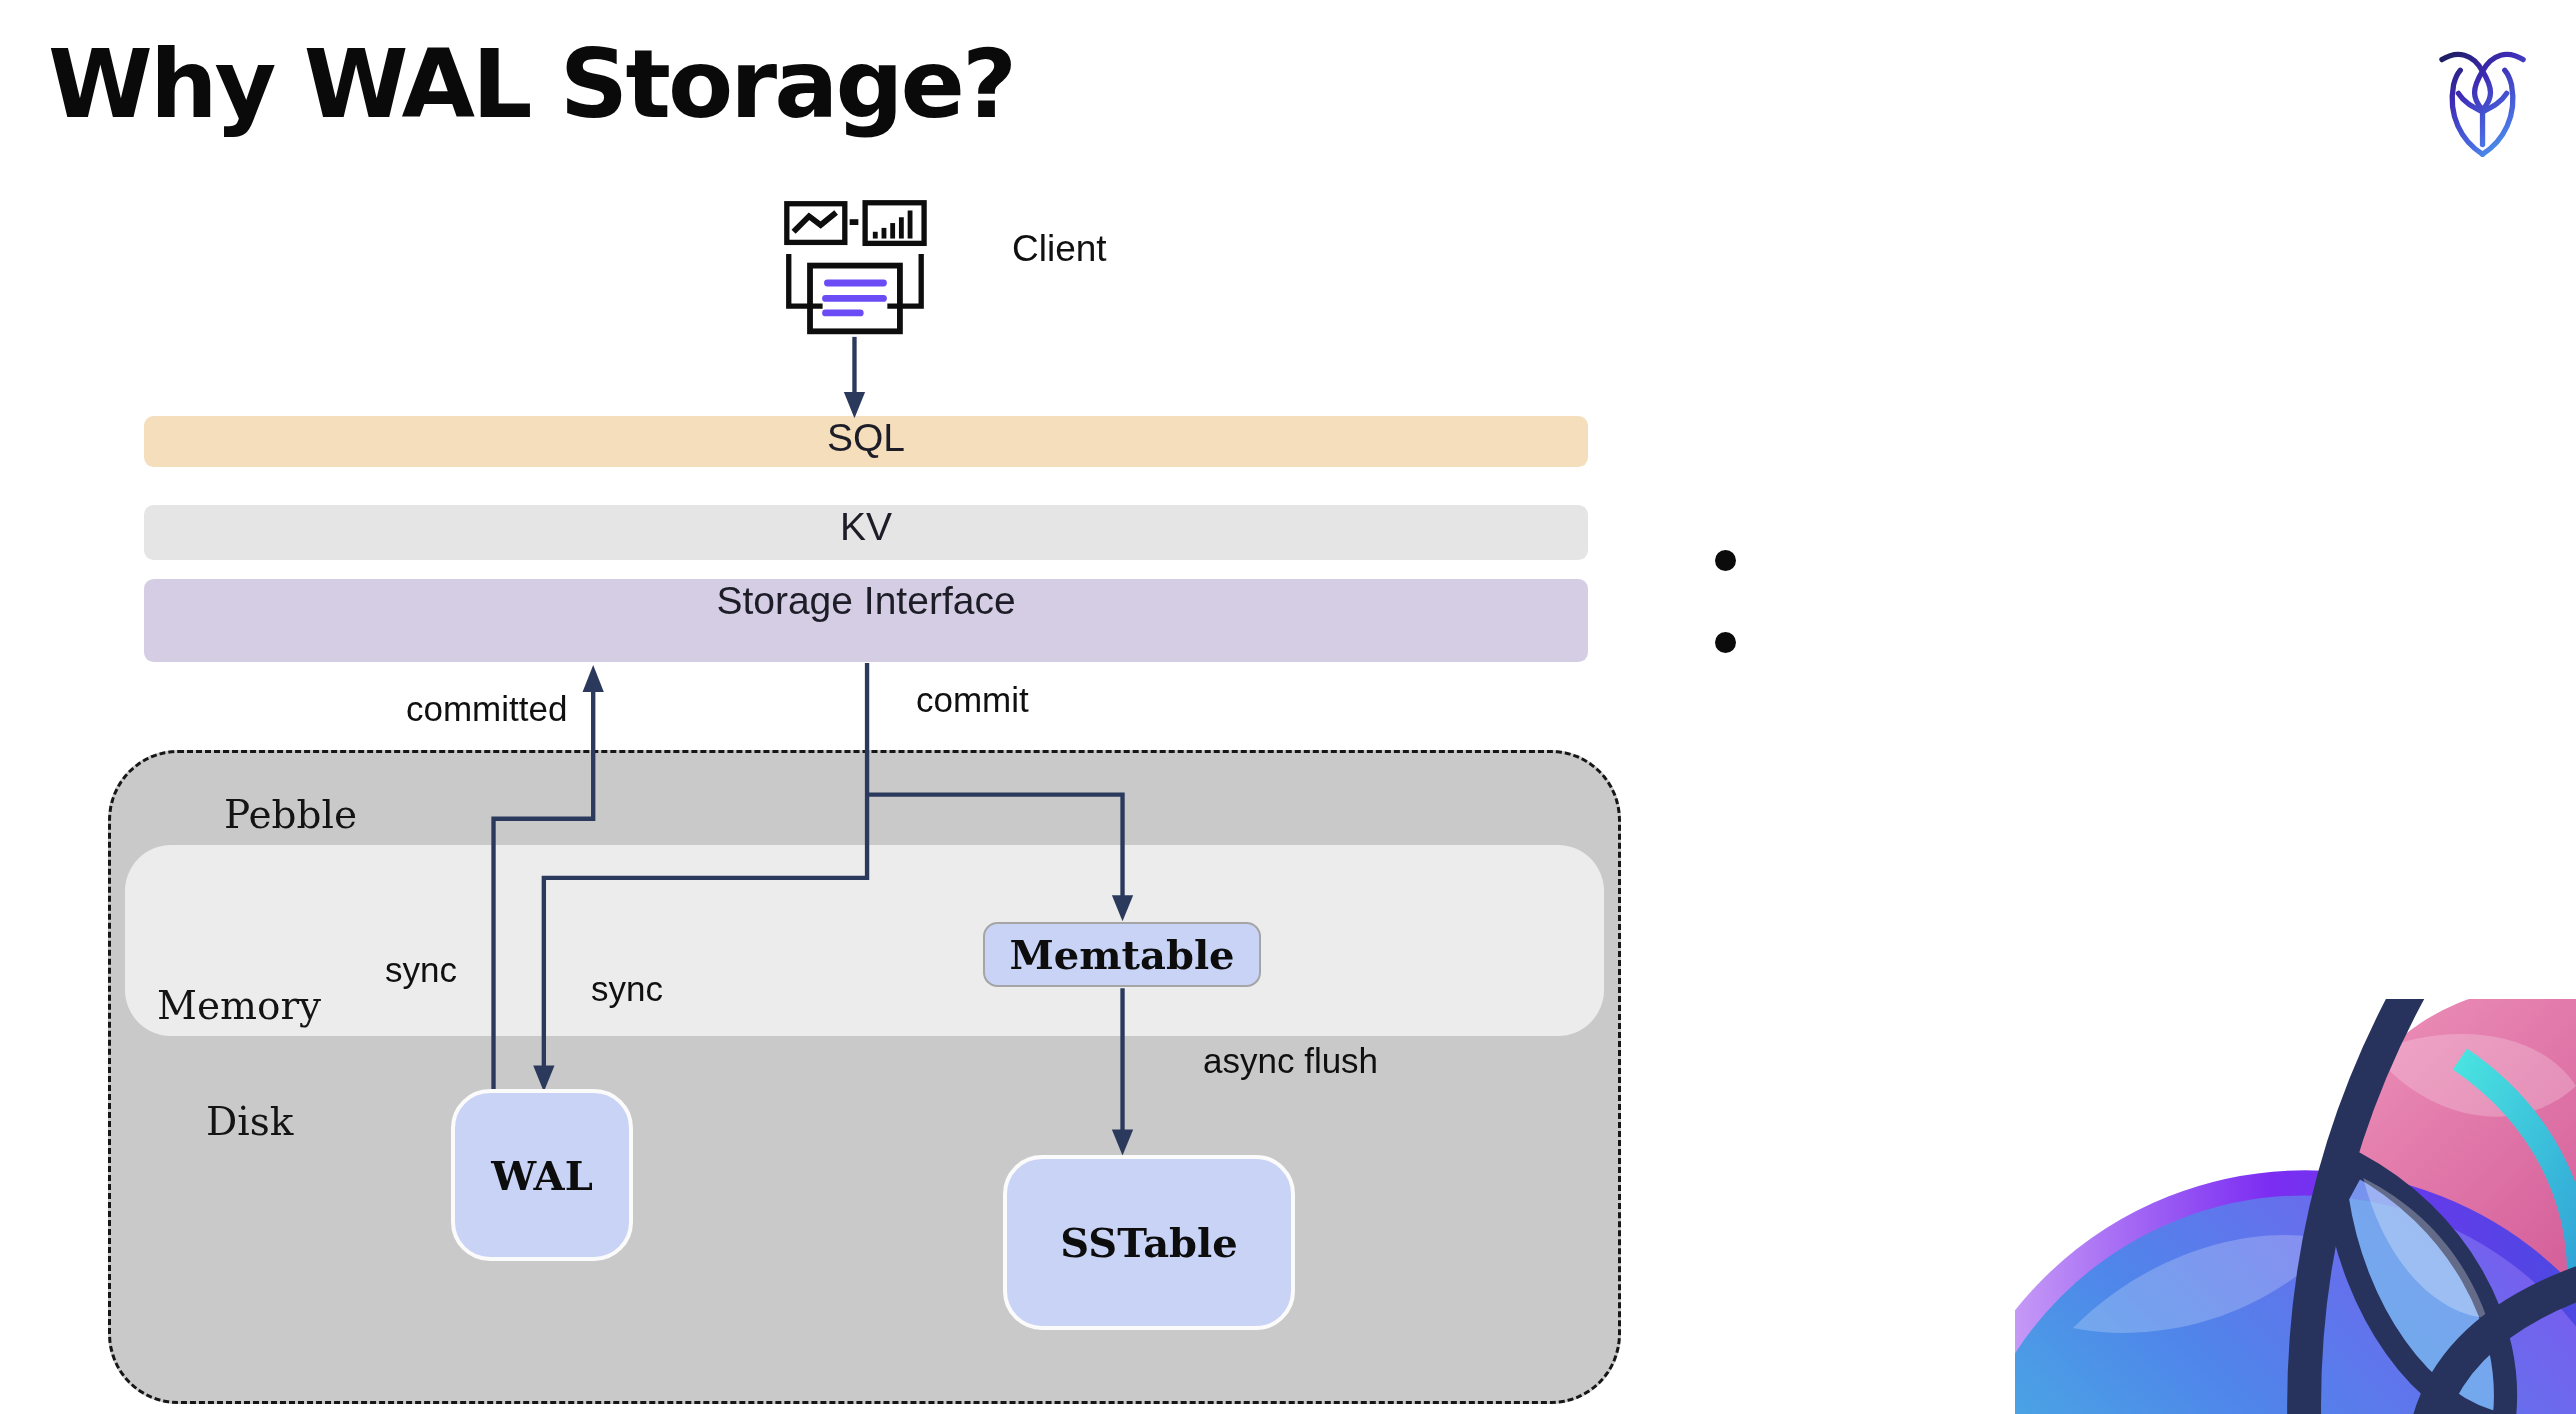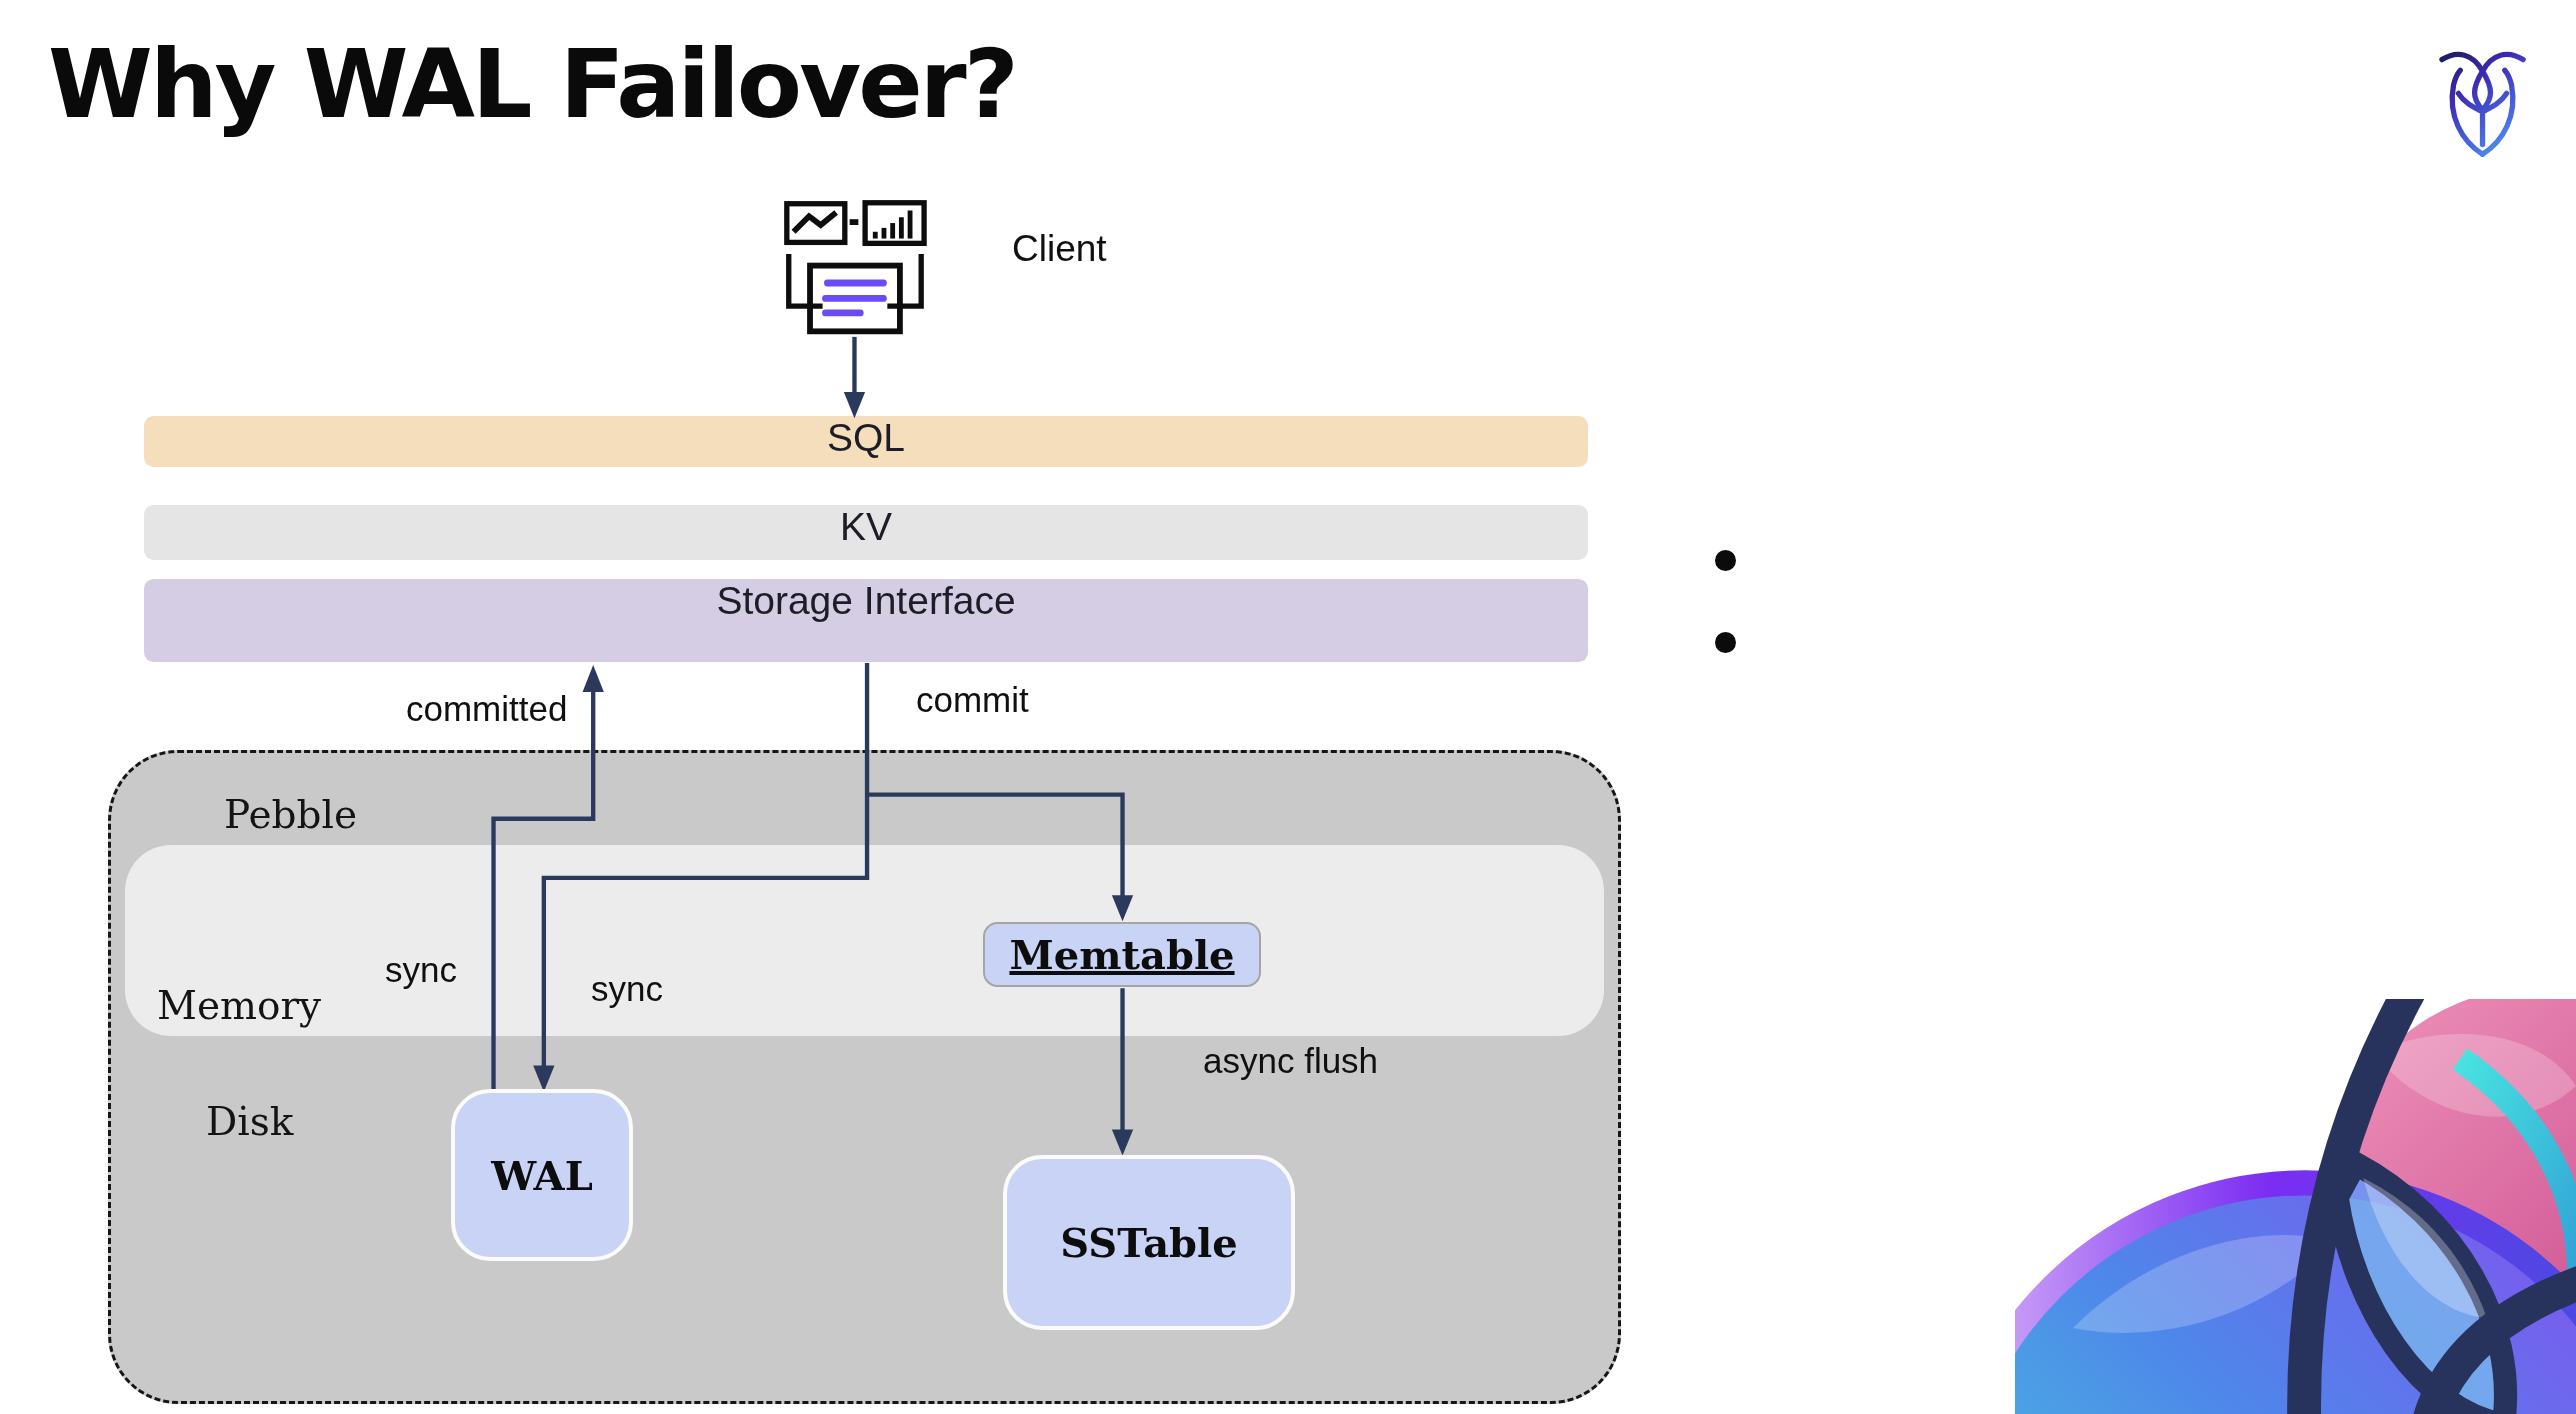--- a/index.html
+++ b/index.html
@@ -61,21 +61,21 @@
   
   .node{
     position:absolute;z-index:6;
     background:#c8d3f6;
     display:flex;align-items:center;justify-content:center;
     font-family:"DejaVu Serif","Liberation Serif",serif;
     font-weight:bold;font-size:40px;color:#0d0d0d;
     box-sizing:border-box;
   }
   .node-memtable{left:983px;top:922px;width:278px;height:65px;
-    border:2.9px solid #a5a5a5;border-radius:14.5px;text-decoration:underline;}
+    border:2.9px solid #a5a5a5;border-radius:14.5px;}
   .node-wal{left:451px;top:1089px;width:182px;height:172px;
     border:4.8px solid #fbfbfb;border-radius:39px;}
   .node-sstable{left:1003px;top:1155px;width:292px;height:175px;
     border:4.8px solid #fbfbfb;border-radius:39px;}
   
   .arrows{position:absolute;left:0;top:0;z-index:5;pointer-events:none;}
   .client-icon{position:absolute;left:779px;top:196px;z-index:4;}
   .logo{position:absolute;left:2438px;top:48px;z-index:4;}
   .corner-art{position:absolute;right:0;bottom:0;z-index:3;}
   
@@ -88,21 +88,21 @@
   .bullet-text{
     font-family:"Liberation Sans",sans-serif;
     font-size:45px;line-height:62px;color:#121212;width:735px;
   }
 </style>
 </head>
 <body>
 
 <div id="slide">
 
-  <div class="title">Why WAL Failover?</div>
+  <div class="title">Why WAL Storage?</div>
 
   <svg class="logo" width="91" height="112" viewBox="0 0 94 116">
     <defs>
       <linearGradient id="roachg" gradientUnits="userSpaceOnUse" x1="0" y1="0" x2="94" y2="116">
         <stop offset="0" stop-color="#141a4d"></stop>
         <stop offset="0.35" stop-color="#3e2bb5"></stop>
         <stop offset="0.7" stop-color="#4a6fe3"></stop>
         <stop offset="1" stop-color="#49c6ee"></stop>
       </linearGradient>
     </defs>

